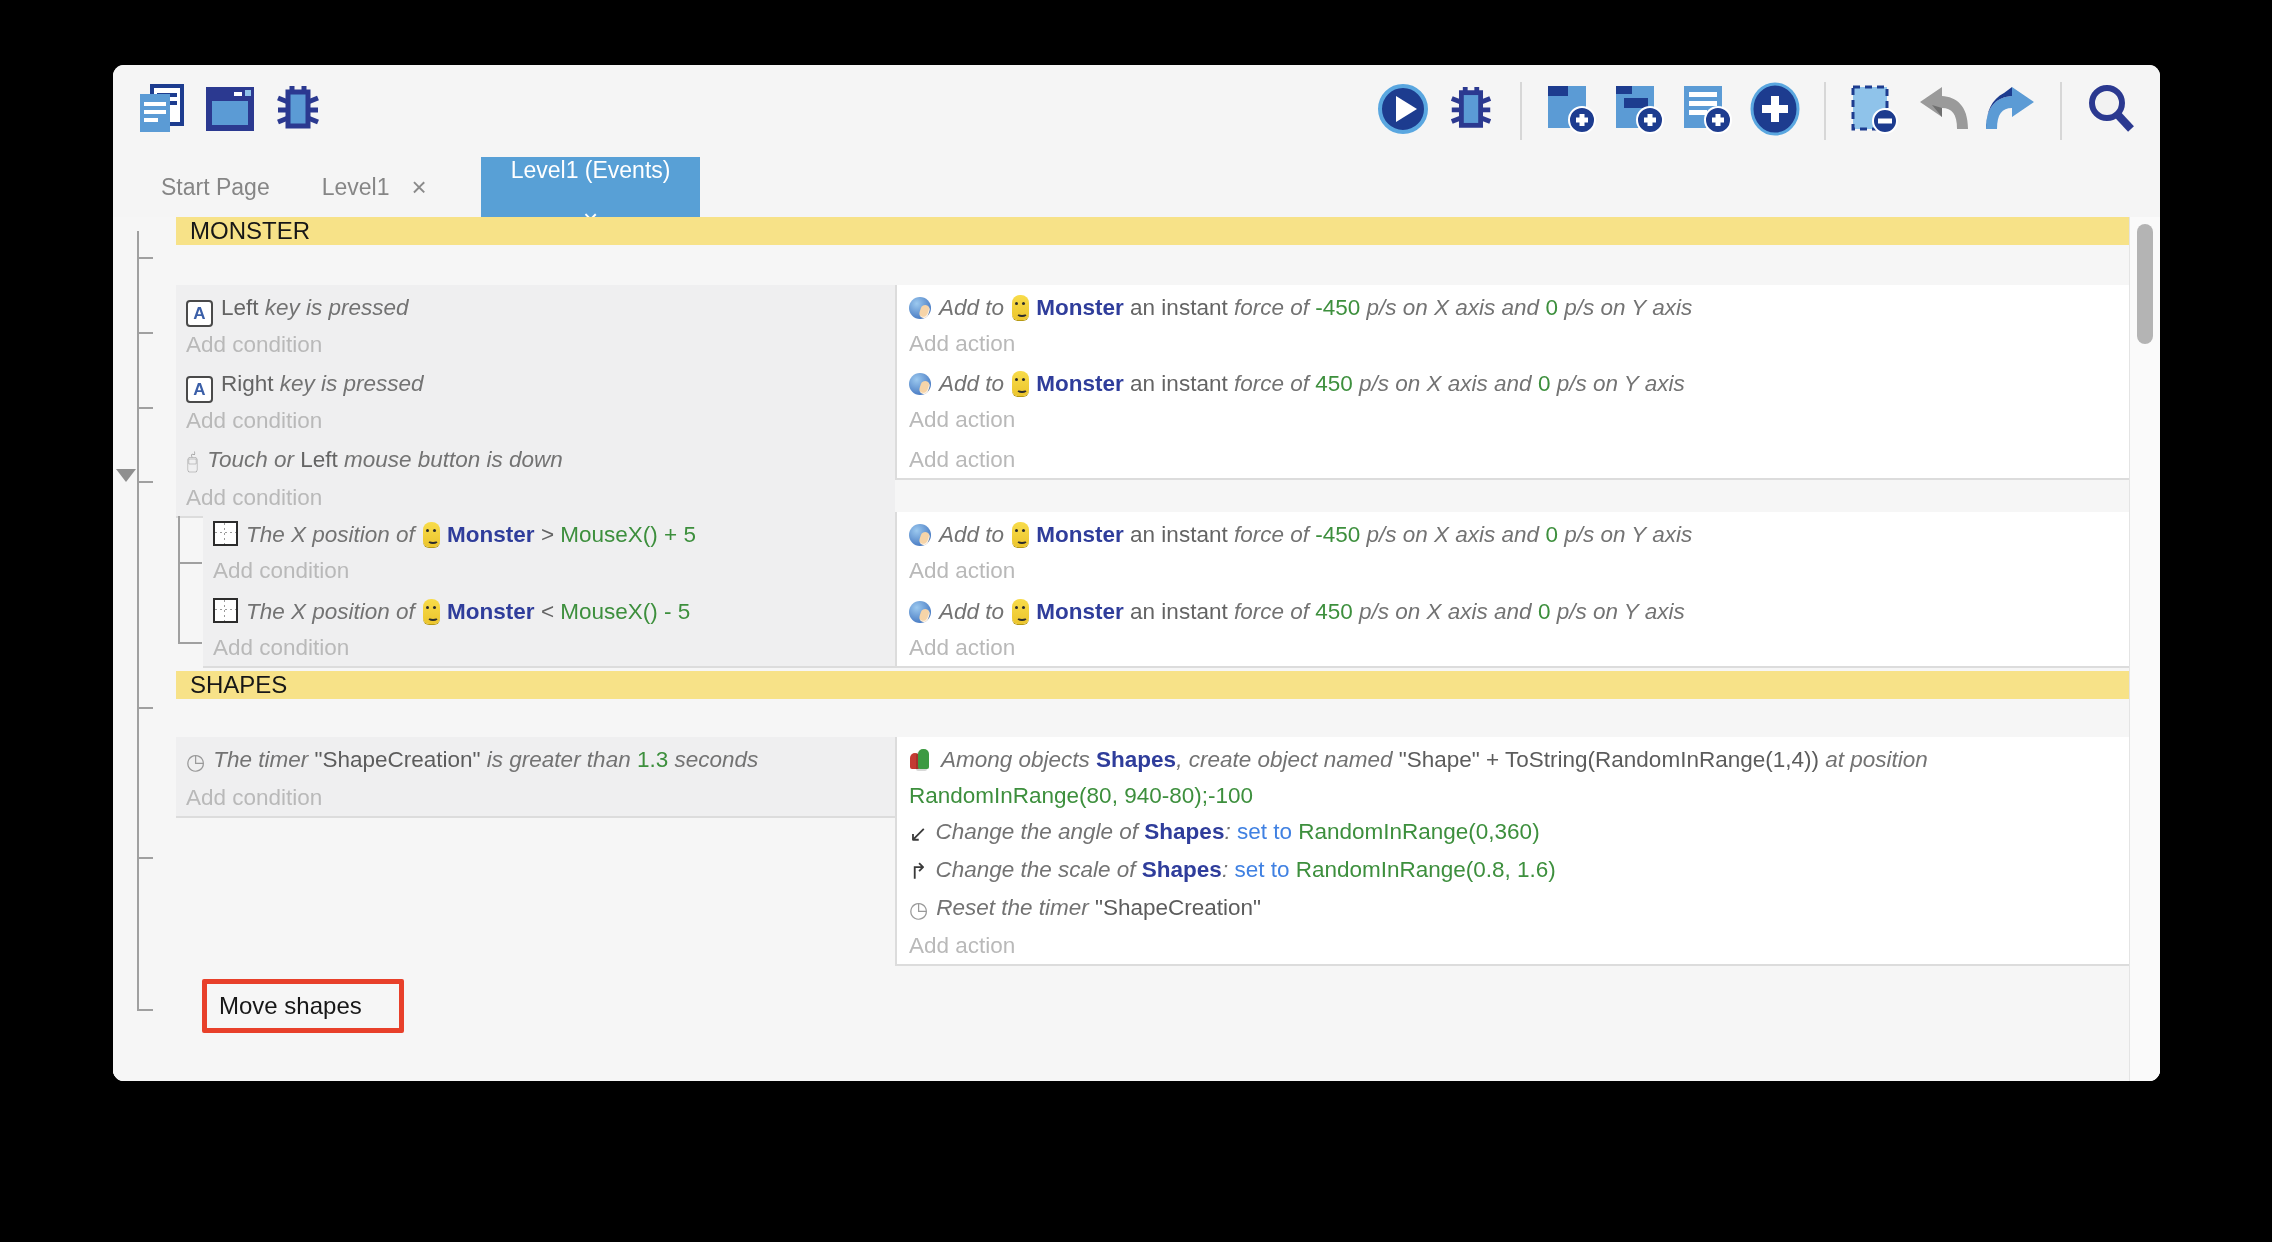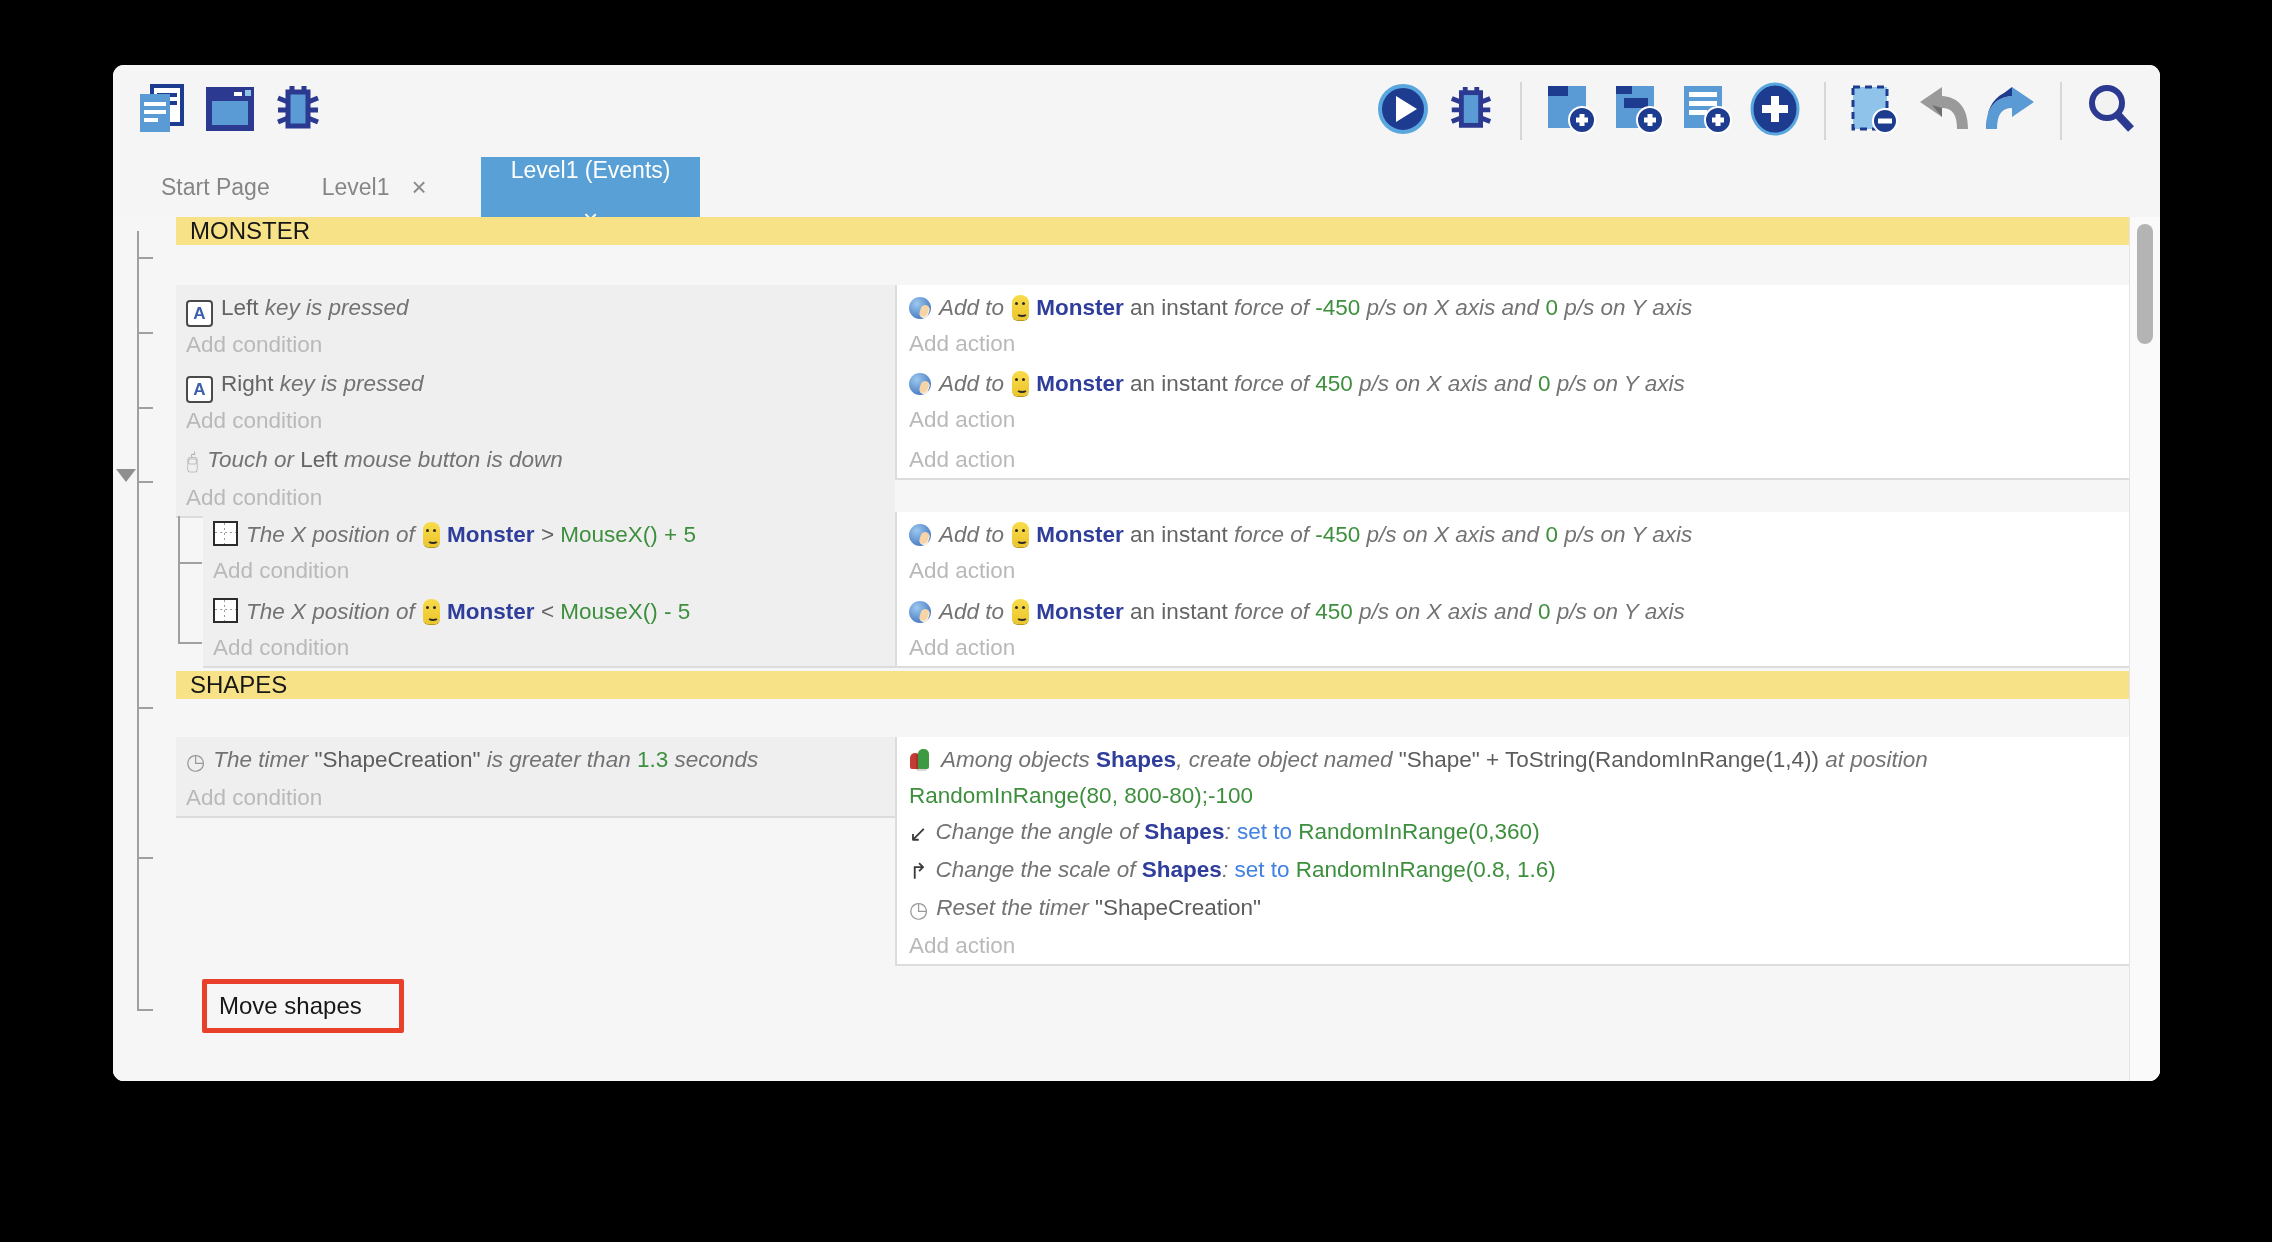--- a/index.html
+++ b/index.html
@@ -342,21 +342,21 @@
       </div>
 
       <div class="row" style="height:235px">
         <div class="gutter"></div>
         <div class="bar"></div>
         <div class="cond">
           <div class="line"><span class="glyph gray">◷</span><span><span class="sg-t">The timer </span><span class="sg-s">"ShapeCreation"</span><span class="sg-t"> is greater than </span><span class="sg-n">1.3</span><span class="sg-t"> seconds</span></span></div>
           <div class="add">Add condition</div>
         </div>
         <div class="act">
-          <div class="line"><span class="createobj"></span><span><span class="sg-t">Among objects </span><span class="sg-o">Shapes</span><span class="sg-t">, create object named </span><span class="sg-s">"Shape" + ToString(RandomInRange(1,4))</span><span class="sg-t"> at position </span><span class="sg-n">RandomInRange(80, 800-80);-100</span></span></div>
+          <div class="line"><span class="createobj"></span><span><span class="sg-t">Among objects </span><span class="sg-o">Shapes</span><span class="sg-t">, create object named </span><span class="sg-s">"Shape" + ToString(RandomInRange(1,4))</span><span class="sg-t"> at position </span><span class="sg-n">RandomInRange(80, 940-80);-100</span></span></div>
           <div class="line"><span class="glyph">↙</span><span><span class="sg-t">Change the angle of </span><span class="sg-o">Shapes</span><span class="sg-t">: </span><span class="sg-k">set to</span><span class="sg-t"> </span><span class="sg-n">RandomInRange(0,360)</span></span></div>
           <div class="line"><span class="glyph">↱</span><span><span class="sg-t">Change the scale of </span><span class="sg-o">Shapes</span><span class="sg-t">: </span><span class="sg-k">set to</span><span class="sg-t"> </span><span class="sg-n">RandomInRange(0.8, 1.6)</span></span></div>
           <div class="line"><span class="glyph gray">◷</span><span><span class="sg-t">Reset the timer </span><span class="sg-s">"ShapeCreation"</span></span></div>
           <div class="add">Add action</div>
         </div>
       </div>
 
       <div class="row" style="height:68px">
         <div class="gutter"></div>
         <div class="bar"></div>

